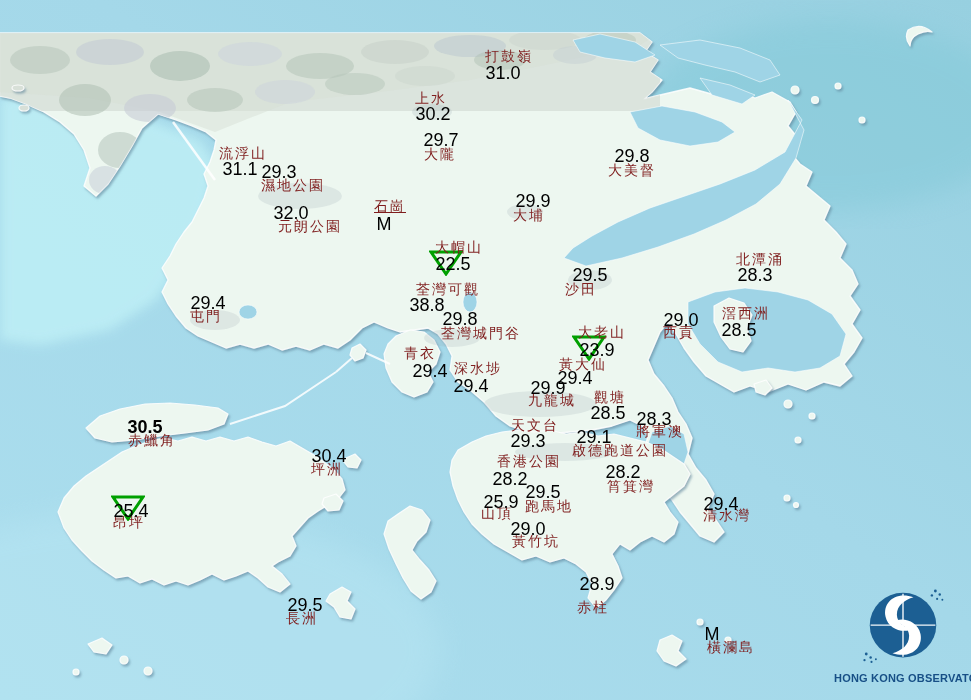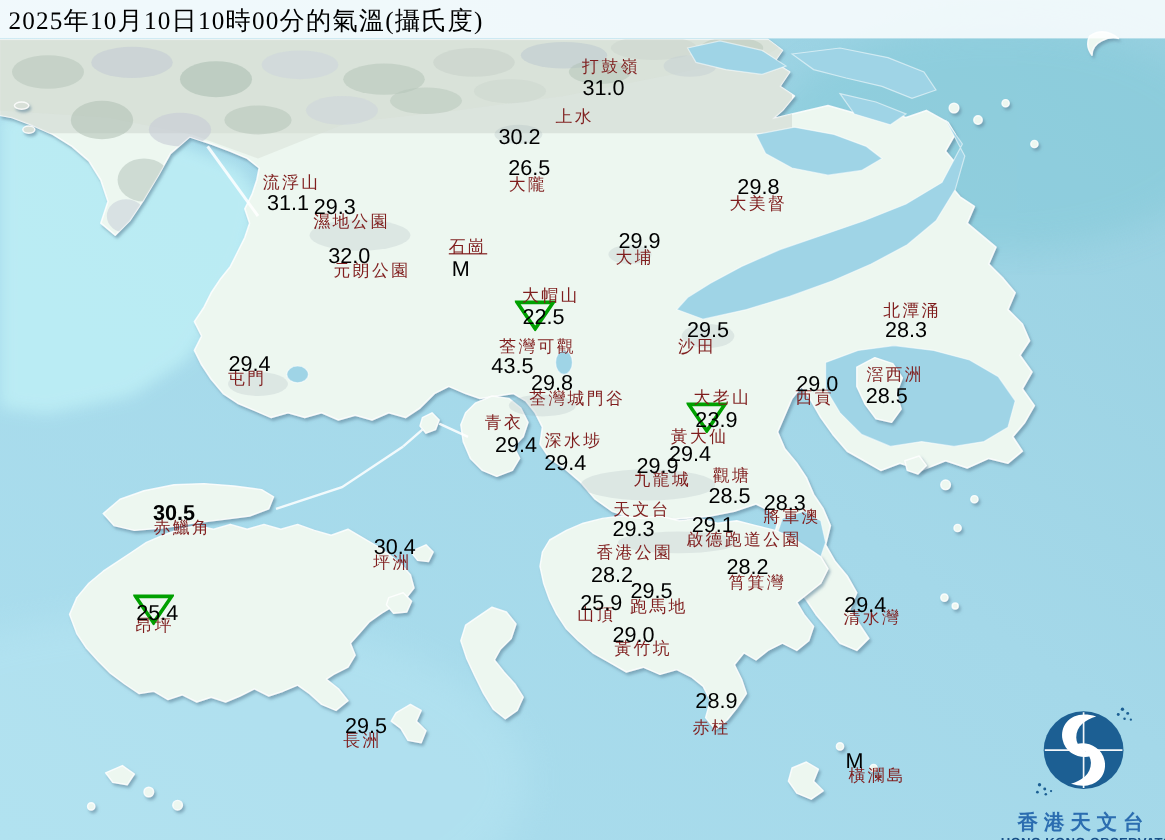--- a/index.html
+++ b/index.html
@@ -149,34 +149,31 @@
         <ellipse cx="525" cy="212" rx="18" ry="8"></ellipse>
     </g>
 
     <g stroke="#ffffff" stroke-opacity=".85" fill="none">
       <path d="M173,122 L215,180" stroke-width="2.5"></path>
       <path d="M230,424 L285,406 336,372" stroke-width="2"></path>
       <path d="M390,364 L366,353 M352,358 L336,372" stroke-width="2"></path>
     </g>
   </svg>
 
-  <div id="title-bar">
-    <div id="map-title">2025年10月10日10時00分的氣溫(攝氏度)</div>
-  </div>
 
   <div id="stations">
 
     <span class="station-name" style="left: 509px; top: 57px;">打鼓嶺</span>
     <span class="station-value" style="left: 503px; top: 73px;">31.0</span>
 
-    <span class="station-name" style="left: 431px; top: 99px; margin-left: 48px;">上水</span>
+    <span class="station-name" style="left: 431px; top: 99px;">上水</span>
     <span class="station-value" style="left: 433px; top: 114px;">30.2</span>
 
     <span class="station-name" style="left: 440px; top: 155px;">大隴</span>
-    <span class="station-value" style="left: 441px; top: 140px;">26.5</span>
+    <span class="station-value" style="left: 441px; top: 140px;">29.7</span>
 
     <span class="station-name" style="left: 243px; top: 154px;">流浮山</span>
     <span class="station-value" style="left: 240px; top: 169px;">31.1</span>
 
     <span class="station-name" style="left: 293px; top: 186px;">濕地公園</span>
     <span class="station-value" style="left: 279px; top: 172px;">29.3</span>
 
     <span class="station-name" style="left: 310px; top: 227px;">元朗公園</span>
     <span class="station-value" style="left: 291px; top: 213px;">32.0</span>
 
@@ -195,21 +192,21 @@
     <span class="station-name" style="left: 459px; top: 248px;">大帽山</span>
     <span class="station-value" style="left: 453px; top: 264px;">22.5</span>
 
     <span class="station-name" style="left: 760px; top: 260px;">北潭涌</span>
     <span class="station-value" style="left: 755px; top: 275px;">28.3</span>
 
     <span class="station-name" style="left: 581px; top: 290px;">沙田</span>
     <span class="station-value" style="left: 590px; top: 275px;">29.5</span>
 
     <span class="station-name" style="left: 448px; top: 290px;">荃灣可觀</span>
-    <span class="station-value" style="left: 427px; top: 305px;">43.5</span>
+    <span class="station-value" style="left: 427px; top: 305px;">38.8</span>
 
     <span class="station-name" style="left: 206px; top: 317px;">屯門</span>
     <span class="station-value" style="left: 208px; top: 303px;">29.4</span>
 
     <span class="station-name" style="left: 481px; top: 334px;">荃灣城門谷</span>
     <span class="station-value" style="left: 460px; top: 319px;">29.8</span>
 
     <span class="station-name" style="left: 679px; top: 333px;">西貢</span>
     <span class="station-value" style="left: 681px; top: 320px;">29.0</span>
 
@@ -298,17 +295,16 @@
           <circle cx="13" cy="84" r="1.4"></circle>
           <circle cx="6" cy="87" r="1.3"></circle>
         <circle cx="14" cy="89" r="1.2"></circle>
           <circle cx="19" cy="86" r="1.1"></circle>
       </g>
       <ellipse cx="50" cy="47" rx="38" ry="37" fill="#1c5f93"></ellipse>
       <path d="M13,47 L87,47 M50,11 L50,83" stroke="#ffffff" stroke-width="1.6" opacity=".95" fill="none"></path>
       <path d="M62,15 C40,8 27,22 30,37 C33,52 51,57 61,51 C52,50 43,44 43,35 C43,24 52,18 62,15 Z" fill="#ffffff"></path>
       <path d="M38,79 C60,86 73,72 70,57 C67,42 49,37 39,43 C48,44 57,50 57,59 C57,70 48,76 38,79 Z" fill="#ffffff"></path>
     </svg>
-    <div id="logo-zh">香港天文台</div>
     <div id="logo-en">HONG KONG OBSERVATORY</div>
   </div>
 
 </div>
 
 </body></html>

